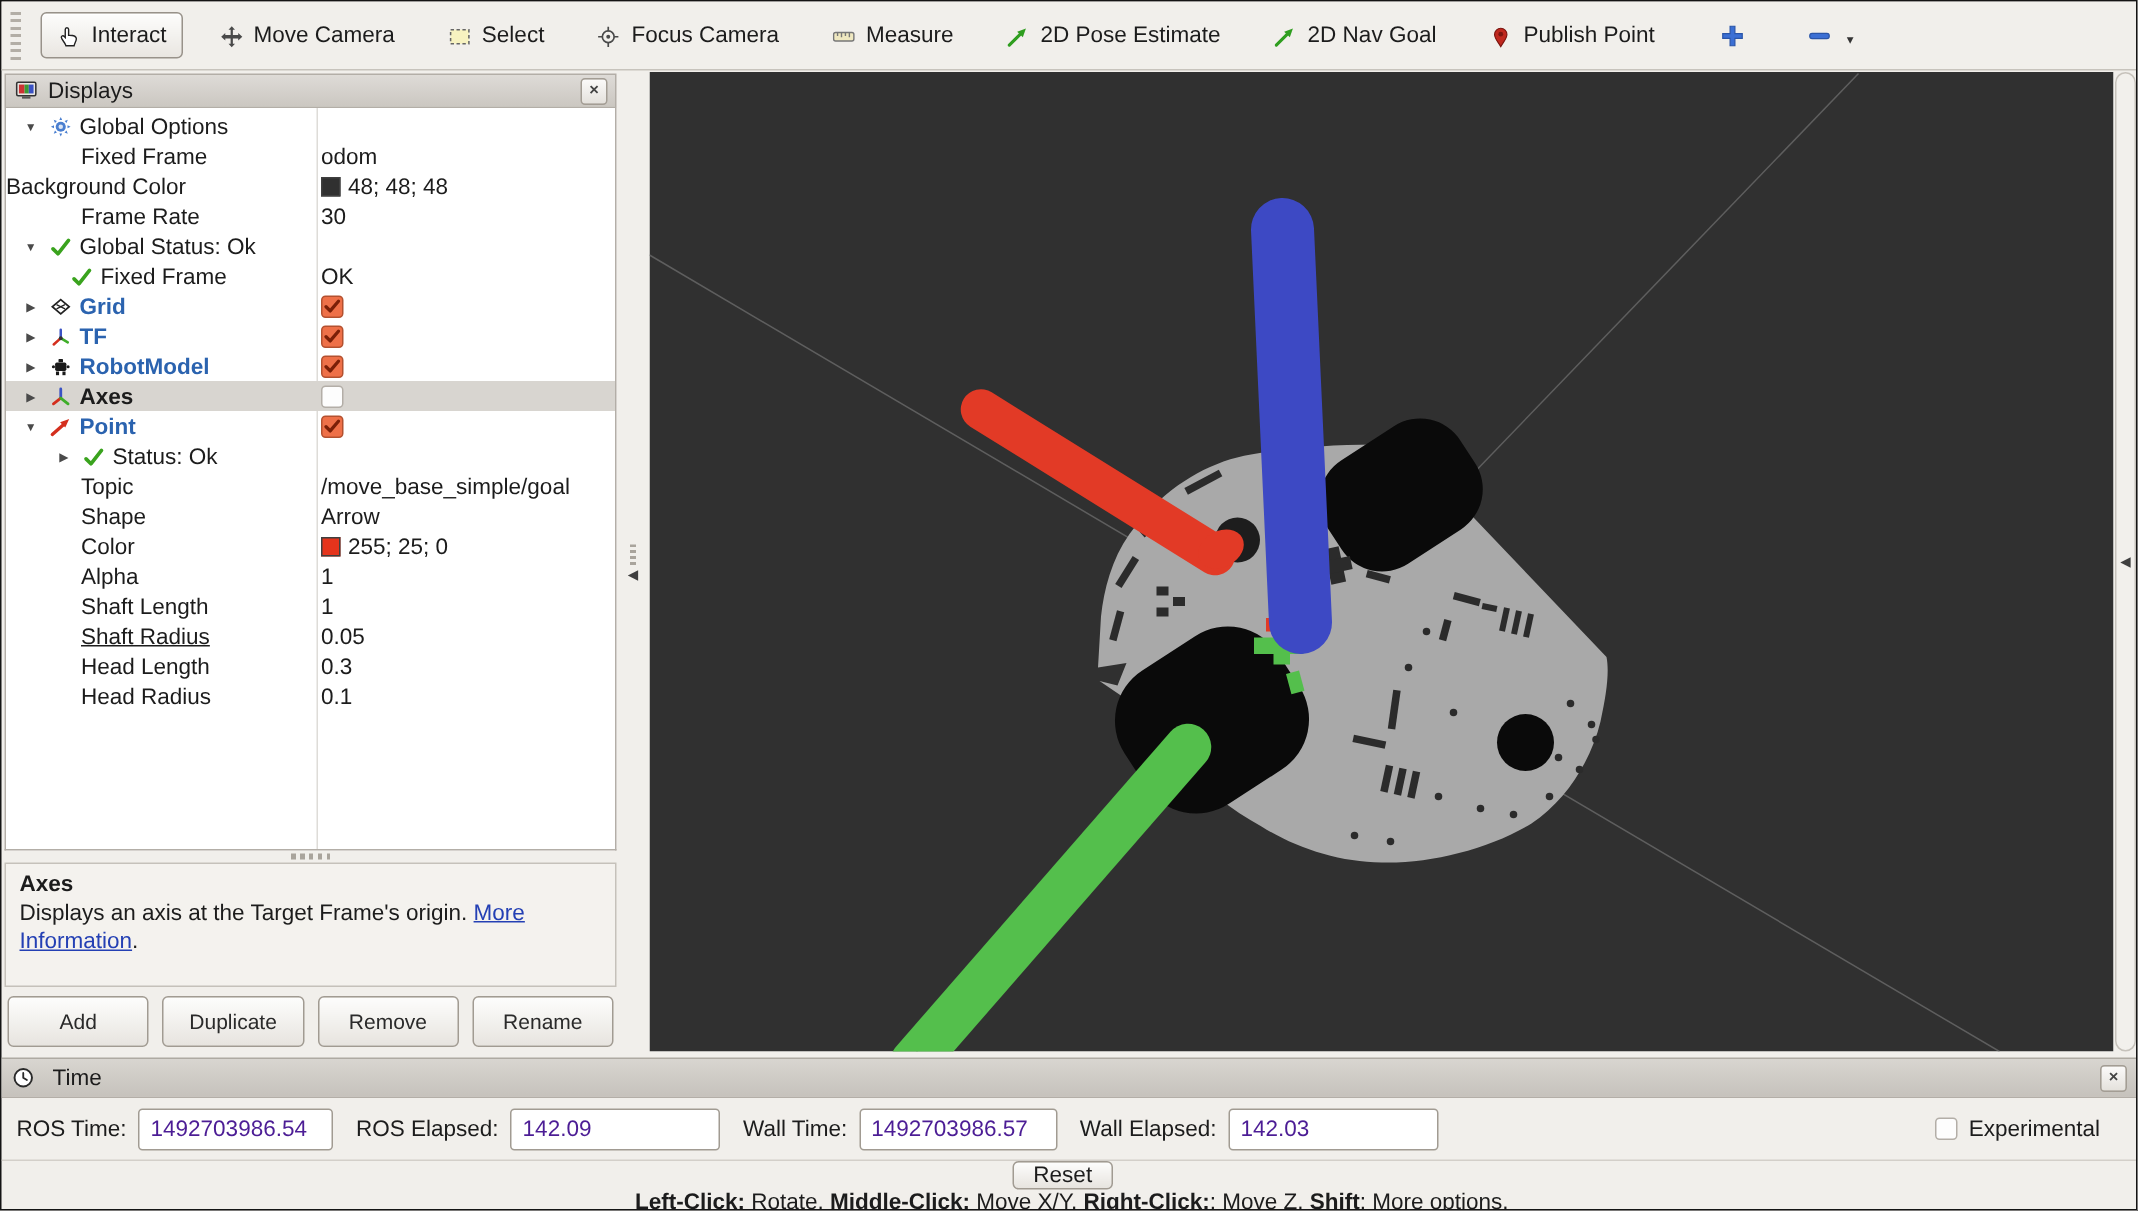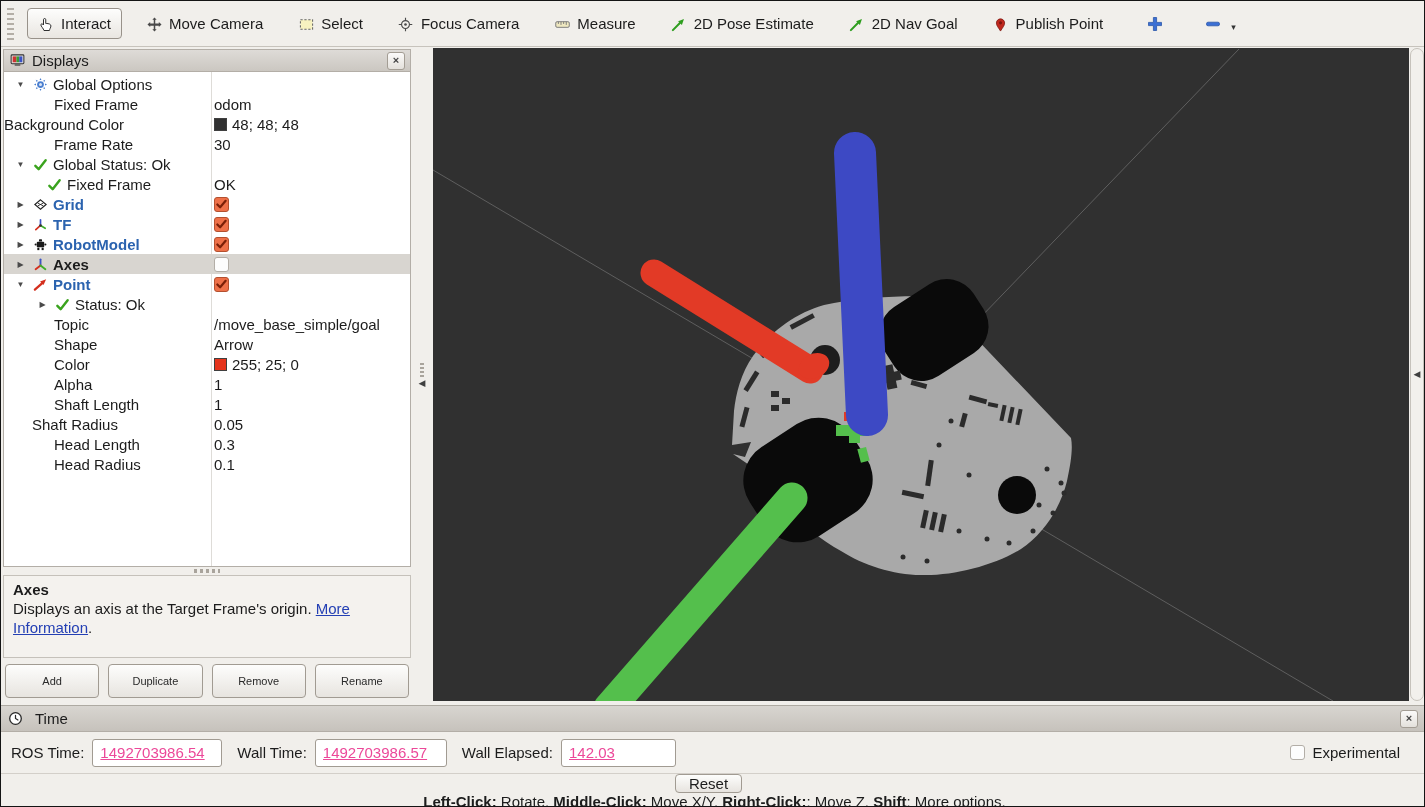--- a/index.html
+++ b/index.html
@@ -36,37 +36,37 @@
       display:inline-flex;align-items:center;justify-content:center;}
   .cb.on{background:var(--check-bg);border-color:var(--check-border);}
   .swatch{width:13px;height:13px;border:1px solid #3f3f3f;display:inline-block;box-sizing:border-box;}
   #hsplit{position:absolute;left:2px;top:566px;width:408px;height:8px;display:flex;align-items:center;justify-content:center;}
   #hsplit .grip{width:26px;height:4px;background:repeating-linear-gradient(to right,#a9a49c 0 3px,transparent 3px 6px);}
   #desc{position:absolute;left:2px;top:574px;width:408px;height:83px;box-sizing:border-box;background:#f4f2ee;
         border:1px solid #c5c1ba;padding:4px 9px;line-height:19px;}
   #desc a{color:#2440b4;text-decoration:underline;cursor:pointer;}
   #display-buttons{position:absolute;left:2px;top:663px;width:408px;display:flex;gap:9px;padding:0 2px;box-sizing:border-box;}
   .btn{flex:1;height:32px;border:1px solid #a19b92;border-radius:4px;background:linear-gradient(#fdfdfc,#e7e4df);
-       display:flex;align-items:center;justify-content:center;font-size:11px;color:#2a2a2a;}
+       display:flex;align-items:center;justify-content:center;font-size:14px;color:#2a2a2a;}
   
   #vsplit{position:absolute;left:411px;top:48px;width:20px;height:652px;background:#f1efeb;display:flex;flex-direction:column;
           align-items:center;justify-content:center;gap:2px;}
   #vsplit .dots{width:4px;height:14px;background:repeating-linear-gradient(to bottom,#a9a49c 0 2px,transparent 2px 4px);}
   .tri{font-size:9px;color:#3f3f3f;line-height:1;}
   #viewport{position:absolute;left:432px;top:47px;width:976px;height:653px;}
   #right-strip{position:absolute;left:1409px;top:47px;width:14px;height:653px;box-sizing:border-box;background:#f2f0ec;
                border:1px solid #c6c2bb;border-radius:7px;display:flex;align-items:center;justify-content:center;}
   
   #time-header{position:absolute;left:0;top:704px;width:100%;height:27px;box-sizing:border-box;
                background:linear-gradient(#d8d5d0,#c6c2bc);border-top:1px solid #aeaaa2;border-bottom:1px solid #b3aea7;
                display:flex;align-items:center;gap:12px;padding:0 6px;}
   #time-body{position:absolute;left:0;top:731px;width:100%;height:41px;display:flex;align-items:center;padding:0 10px;box-sizing:border-box;}
   .tfield{display:flex;align-items:center;gap:8px;margin-right:15px;white-space:nowrap;}
   .tfield input{height:28px;border:1px solid #a19b92;border-radius:3px;background:#fff;font:15px "Liberation Sans","DejaVu Sans",sans-serif;
-                color:#ec4899;padding:0 7px;box-sizing:border-box;text-decoration:underline;}
+                color:#4c1d95;padding:0 7px;box-sizing:border-box;}
   #experimental{margin-left:auto;margin-right:14px;display:flex;align-items:center;gap:7px;}
   
   #status-bar{position:absolute;left:0;top:772px;width:100%;height:34px;border-top:1px solid #d3cfc9;
               display:flex;align-items:center;padding:0 12px 0 4px;box-sizing:border-box;flex-direction:column;}
   #reset-btn{height:27px;padding:0 13px;border:1px solid #a19b92;border-radius:4px;background:linear-gradient(#fdfdfc,#e7e4df);
              display:flex;align-items:center;}
   #status-text{margin-left:12px;white-space:nowrap;}
   #fps{margin-left:auto;color:#0c4a6e;}
 </style>
 </head>
@@ -403,21 +403,21 @@
       </div>
       <div class="trow">
         <div class="tname" style="padding-left: 50px;">
           <span class="tlabel">Shaft Length</span>
         </div>
         <div class="tval">
           <span>1</span>
         </div>
       </div>
       <div class="trow">
-        <div class="tname" style="padding-left: 28px;">
+        <div class="tname" style="padding-left: 50px; text-decoration: underline;">
           <span class="tlabel">Shaft Radius</span>
         </div>
         <div class="tval">
           <span>0.05</span>
         </div>
       </div>
       <div class="trow">
         <div class="tname" style="padding-left: 50px;">
           <span class="tlabel">Head Length</span>
         </div>
@@ -539,26 +539,30 @@
     <span class="panel-title">Time</span>
     <span class="close-btn">×</span>
   </div>
   <div id="time-body">
     <span id="time-fields" style="display:flex;align-items:center;">
         <span class="tfield">
           <span>ROS Time:</span>
           <input type="text" value="1492703986.54" style="width: 130px;">
         </span>
         <span class="tfield">
+          <span>ROS Elapsed:</span>
+          <input type="text" value="142.09" style="width: 140px;">
+        </span>
+        <span class="tfield">
           <span>Wall Time:</span>
           <input type="text" value="1492703986.57" style="width: 132px;">
         </span>
         <span class="tfield">
           <span>Wall Elapsed:</span>
-          <input type="text" value="142.03" style="width: 115px;">
+          <input type="text" value="142.03" style="width: 140px;">
         </span>
       </span>
     <span id="experimental">
       <span class="cb"></span>
       <span>Experimental</span>
     </span>
   </div>
 
   <div id="status-bar">
     <div id="reset-btn">Reset</div>

